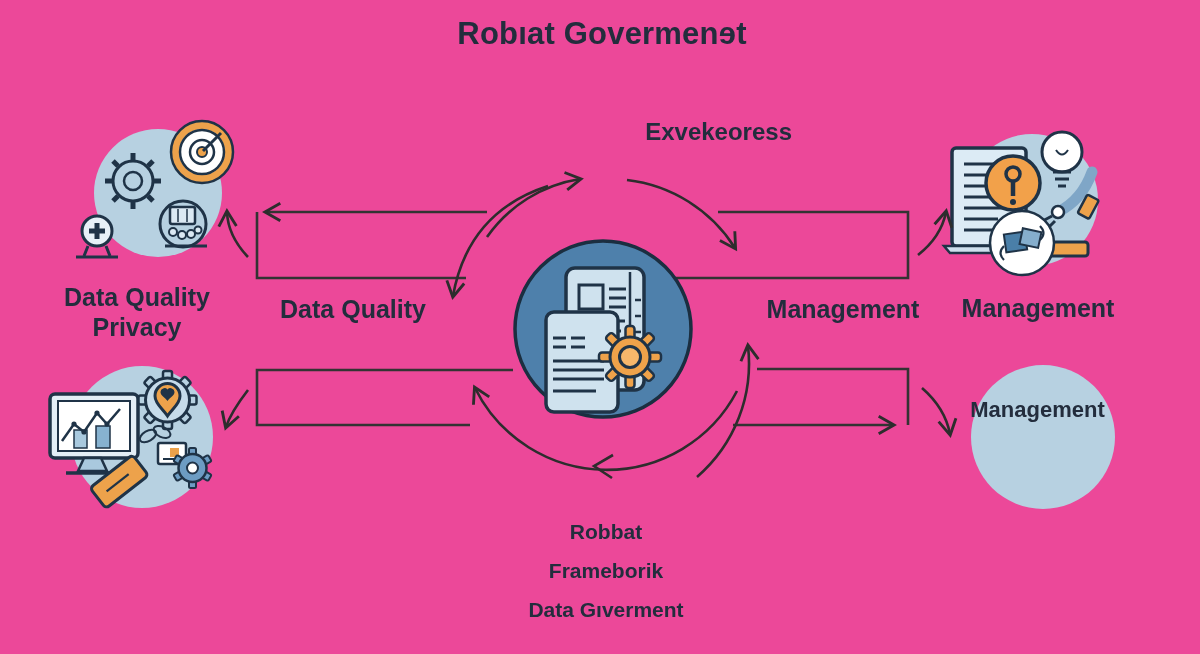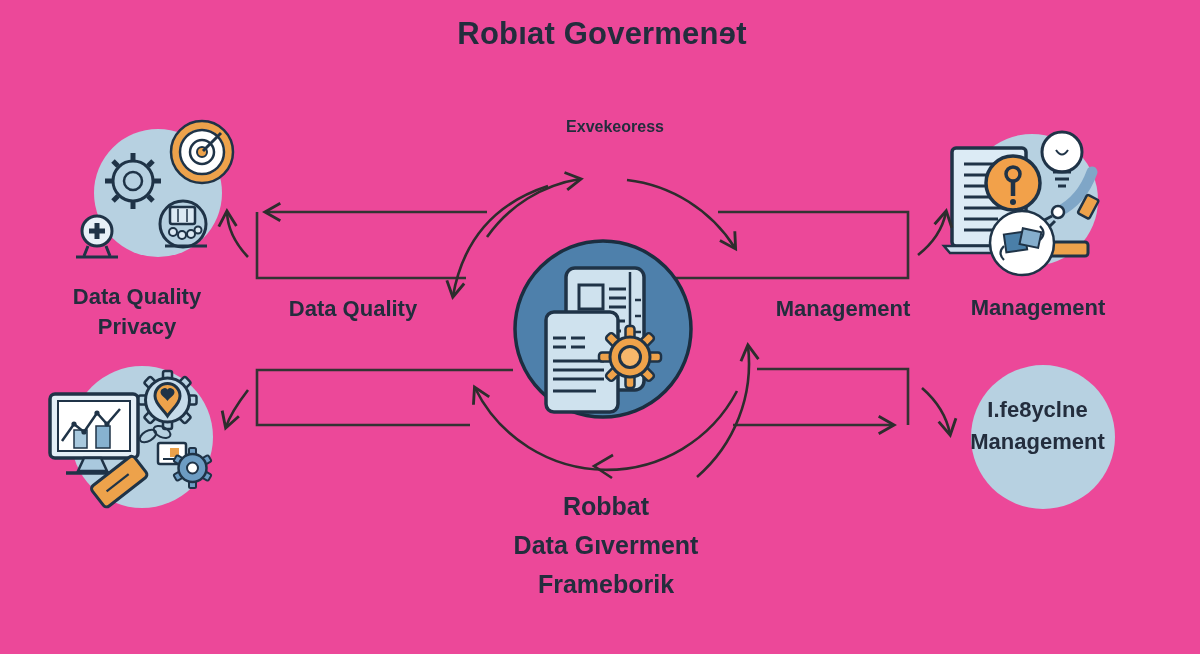--- a/index.html
+++ b/index.html
@@ -4,28 +4,28 @@
 <style>
   html,body{margin:0;padding:0;background:#ffffff;}
   .canvas{
     position:relative;width:1200px;height:654px;background:#ec4899;overflow:hidden;
     font-family:"Liberation Sans","DejaVu Sans",sans-serif;color:#232d3d;
   }
   svg.layer{position:absolute;left:0;top:0;width:1200px;height:654px;}
   .lbl{position:absolute;font-weight:700;text-align:center;color:#232d3d;}
   .lbl span{display:block;}
   .title{left:252px;top:12px;width:700px;font-size:31px;line-height:44px;letter-spacing:.2px;}
-  .subtitle{left:415px;top:118px;width:400px;font-size:16px;}
-  .side{font-size:22px;line-height:30px;}
+  .subtitle{left:392px;top:118px;width:400px;font-size:24px;text-align:right;}
+  .side{font-size:25px;line-height:30px;}
   .tl-label{left:17px;top:282px;width:240px;}
   .il-label{left:233px;top:294px;width:240px;}
   .ir-label{left:723px;top:294px;width:240px;}
   .tr-label{left:917px;top:293px;width:242px;}
   .lc-label{left:915px;top:394px;width:245px;font-size:22px;line-height:32px;}
-  .footer{left:406px;top:487px;width:400px;font-size:25px;line-height:39px;}
+  .footer{left:406px;top:512px;width:400px;font-size:21px;line-height:39px;}
 </style>
 </head>
 <body>
 
 <div class="canvas">
 
   <svg class="layer" viewBox="0 0 1200 654">
     <defs>
       <marker id="ah" viewBox="0 0 10 10" refX="8" refY="5" markerWidth="22" markerHeight="22" orient="auto" markerUnits="userSpaceOnUse">
         <path d="M1.5 1 L8.5 5 L1.5 9" fill="none" stroke="#2d2d2d" stroke-width="1.3"></path>
@@ -284,23 +284,22 @@
   <div class="lbl side il-label">
     <span>Data Quality</span>
   </div>
   <div class="lbl side ir-label">
     <span>Management</span>
   </div>
   <div class="lbl side tr-label">
     <span>Management</span>
   </div>
   <div class="lbl lc-label">
-    <span>I.fe8yclne</span>
     <span>Management</span>
   </div>
 
   <div class="lbl footer">
     <span>Robbat</span>
+    <span>Frameborik</span>
     <span>Data Gıverment</span>
-    <span>Frameborik</span>
   </div>
 
 </div>
 
 </body></html>

